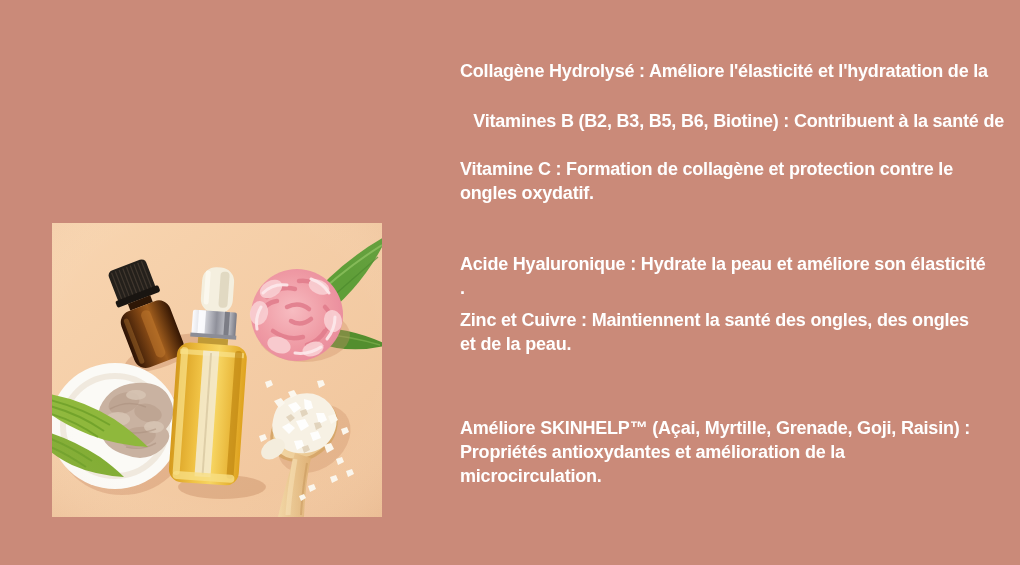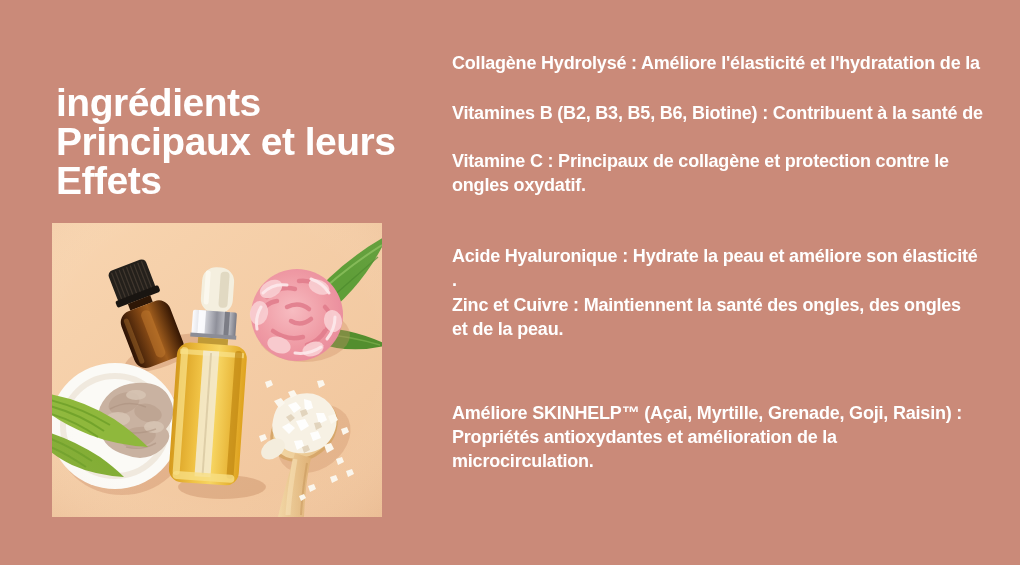--- a/index.html
+++ b/index.html
@@ -10,40 +10,35 @@
     font-weight:700;color:#ffffff;
   }
   .title{
     position:absolute;left:56px;top:57px;
     font-size:39px;line-height:39px;letter-spacing:-0.5px;
   }
   .body-col{
     position:absolute;left:452px;top:51px;width:560px;
     font-size:18px;line-height:24px;letter-spacing:-0.2px;
   }
-  .body-col p{margin:0;padding:0;}
+  .body-col p{margin:8px;padding:0;}
   .line{display:block;white-space:nowrap;}
   .gap-a{margin-bottom:26px !important;}
-  .gap-b{margin-bottom:24px !important;}
+  .gap-b{margin-bottom:24px !important;text-align:right;}
   .gap-c{margin-bottom:47px !important;}
   .gap-d{margin-bottom:1px !important;}
   .gap-e{margin-bottom:60px !important;}
   .photo{position:absolute;left:52px;top:223px;width:330px;height:294px;}
   .photo svg{display:block;}
 </style>
 </head>
 <body>
 
 <div class="slide">
 
-  <h1 class="title">
-      <span class="line">ingrédients</span>
-      <span class="line">Principaux et leurs</span>
-      <span class="line">Effets</span>
-    </h1>
 
   <div class="photo">
     <svg width="330" height="294" viewBox="0 0 330 294">
       <defs>
         <linearGradient id="bgG" x1="0" y1="0" x2="1" y2="1">
           <stop offset="0" stop-color="#f8d5b0"></stop>
             <stop offset="1" stop-color="#f0c49b"></stop>
         </linearGradient>
         <linearGradient id="amber" x1="0" y1="0" x2="1" y2="0">
           <stop offset="0" stop-color="#2c1204"></stop>
@@ -247,21 +242,21 @@
   </div>
 
   <div class="body-col">
     <p class="gap-a">
         <span class="line">Collagène Hydrolysé : Améliore l'élasticité et l'hydratation de la</span>
       </p>
     <p class="gap-b">
         <span class="line">Vitamines B (B2, B3, B5, B6, Biotine) : Contribuent à la santé de</span>
       </p>
     <p class="gap-c">
-        <span class="line">Vitamine C : Principaux de collagène et protection contre le</span>
+        <span class="line">Vitamine C : Formation de collagène et protection contre le</span>
         <span class="line">ongles oxydatif.</span>
       </p>
     <p class="gap-d">
         <span class="line">Acide Hyaluronique : Hydrate la peau et améliore son élasticité</span>
         <span class="line">.</span>
       </p>
     <p class="gap-e">
         <span class="line">Zinc et Cuivre : Maintiennent la santé des ongles, des ongles</span>
         <span class="line">et de la peau.</span>
       </p>

